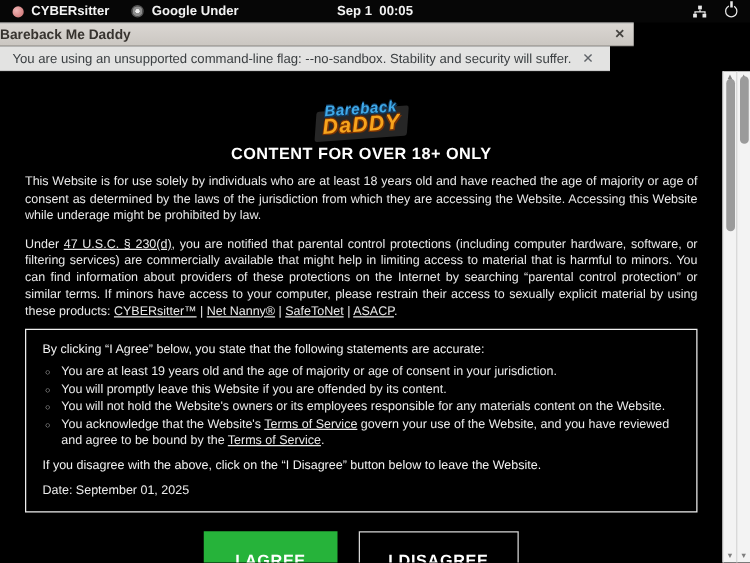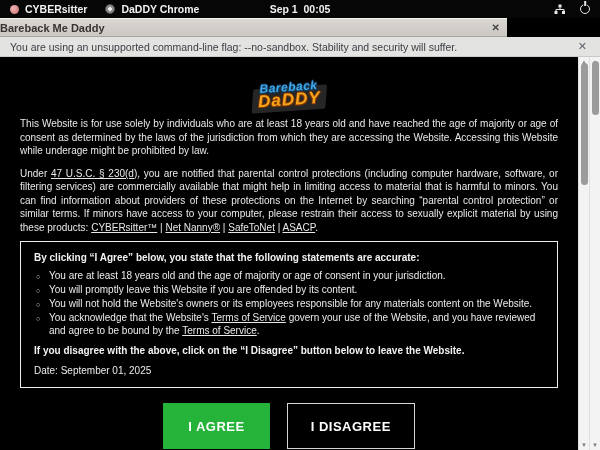--- a/index.html
+++ b/index.html
@@ -56,21 +56,21 @@
     text-align: left; line-height: 18px;
   }
   .titlebar .close-x {
     position: absolute; right: 7px; top: 0; height: 18px;
     font-size: 10px; font-weight: bold; color: #454340; cursor: default;
     line-height: 18px;
   }
 
   
   .infobar {
-    position: absolute; top: 37px; left: 0; width: 600px; height: 20px;
+    position: absolute; top: 37px; left: 0; width: 488px; height: 20px;
     background: #e3e3e2;
     border-bottom: 1px solid #c9c9c9;
     display: flex; align-items: center;
     font-size: 10.5px; color: #3c4043;
     padding: 0 10px;
   }
   .infobar .close-x { margin-left: auto; color: #5f6368; font-size: 11px; cursor: default; padding-right: 3px; }
 
   
   .content {
@@ -110,21 +110,21 @@
     font-size: 10px; line-height: 13.5px; color: #e9e9e9;
   }
   a.inline-link { color: #e9e9e9; text-decoration: underline; cursor: pointer; margin-top: 32px; }
   .sep { white-space: pre; }
 
   .agreement-box {
     margin: 7px 20px 0; border: 1px solid #efefef;
     padding: 9px 13px 10px;
     font-size: 10px; line-height: 13px;
   }
-  .box-intro, .box-note { font-weight: bold; color: #f2f2f2; }
+  .box-intro, .box-note { font-weight: normal; color: #f2f2f2; }
   .box-bullets { list-style: none; margin-top: 5px; }
   .box-bullets li { position: relative; padding-left: 15px; margin-top: 1px; }
   .box-bullets li::before {
     content: "○"; position: absolute; left: 2px; top: 1px;
     font-size: 7px; color: #dcdcdc;
   }
   .box-note { margin-top: 7px; }
   .box-date { margin-top: 7px; }
 
   .btn-row {
@@ -162,21 +162,21 @@
 <body>
 
 <div class="topbar">
   <div class="topbar-left">
     <div class="tb-item">
       <span class="activities-dot"></span>
       <span>CYBERsitter</span>
     </div>
     <div class="tb-item">
       <span class="chrome-glyph"></span>
-      <span>DaDDY Chrome</span>
+      <span>Google Under</span>
     </div>
   </div>
   <div class="tb-clock">Sep 1  00:05</div>
   <div class="topbar-right">
     <span class="net-icon">
       <svg width="12" height="11" viewBox="0 0 12 11">
         <rect x="4.5" y="0.5" width="3" height="3" fill="#e8e8e8"></rect>
         <rect x="0.5" y="7" width="3" height="3" fill="#e8e8e8"></rect>
         <rect x="8" y="7" width="3" height="3" fill="#e8e8e8"></rect>
         <path d="M6 3.5 V5.5 M2 7 V5.5 H10 V7" stroke="#e8e8e8" stroke-width="1" fill="none"></path>
@@ -197,31 +197,32 @@
 </div>
 
 <div class="content">
 
   <div class="logo">
     <span class="slab"></span>
     <span class="logo-line1">Bareback</span>
     <span class="logo-line2">DaDDY</span>
   </div>
 
+  <div class="heading">CONTENT FOR OVER 18+ ONLY</div>
 
   <p class="para">
     <span>This Website is for use solely by individuals who are at least 18 years old and have reached the age of majority or age of consent as determined by the laws of the jurisdiction from which they are accessing the Website. Accessing this Website while underage might be prohibited by law.</span>
   </p>
 
   <p class="para"><span>Under </span><a class="inline-link">47 U.S.C. § 230(d)</a><span>, you are notified that parental control protections (including computer hardware, software, or filtering services) are commercially available that might help in limiting access to material that is harmful to minors. You can find information about providers of these protections on the Internet by searching “parental control protection” or similar terms. If minors have access to your computer, please restrain their access to sexually explicit material by using these products: </span><a class="inline-link">CYBERsitter™</a><span class="sep"> | </span><a class="inline-link">Net Nanny®</a><span class="sep"> | </span><a class="inline-link">SafeToNet</a><span class="sep"> | </span><a class="inline-link">ASACP</a><span>.</span></p>
 
   <div class="agreement-box">
     <div class="box-intro">By clicking “I Agree” below, you state that the following statements are accurate:</div>
     <ul class="box-bullets">
-      <li>You are at least 18 years old and the age of majority or age of consent in your jurisdiction.</li>
+      <li>You are at least 19 years old and the age of majority or age of consent in your jurisdiction.</li>
       <li>You will promptly leave this Website if you are offended by its content.</li>
       <li>You will not hold the Website's owners or its employees responsible for any materials content on the Website.</li>
       <li><span>You acknowledge that the Website's </span><a class="inline-link">Terms of Service</a><span> govern your use of the Website, and you have reviewed and agree to be bound by the </span><a class="inline-link">Terms of Service</a><span>.</span></li>
     </ul>
     <div class="box-note">If you disagree with the above, click on the “I Disagree” button below to leave the Website.</div>
     <div class="box-date">Date: September 01, 2025</div>
   </div>
 
   <div class="btn-row">
     <button class="btn btn-agree">I AGREE</button>

